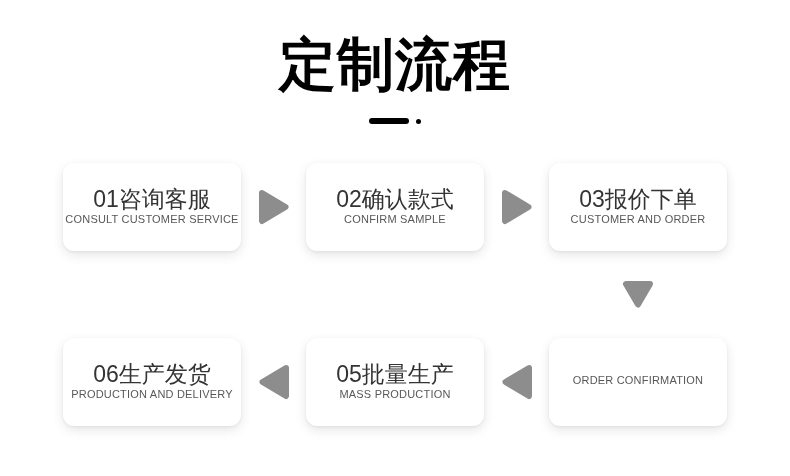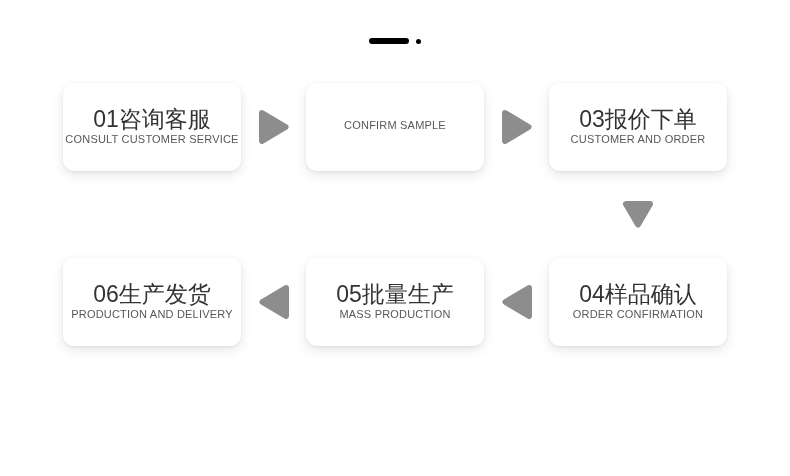--- a/index.html
+++ b/index.html
@@ -106,20 +106,21 @@
     justify-content: center;
   }
   .arrow svg { display: block; }
 </style>
 </head>
 <body>
 
 <div class="page">
 
   <header class="header">
+    <h1 class="title">定制流程</h1>
     <div class="divider">
       <span class="dash"></span>
       <span class="dot"></span>
     </div>
   </header>
 
   <div>
 
     <div class="row row-top">
       <div class="card">
@@ -127,20 +128,21 @@
         <div class="card-subtitle">CONSULT CUSTOMER SERVICE</div>
       </div>
 
       <span class="arrow">
         <svg width="34" height="40" viewBox="0 0 34 40" aria-hidden="true">
           <path d="M5 6 L28.5 20 L5 34 Z" fill="currentColor" stroke="currentColor" stroke-width="6" stroke-linejoin="round"></path>
         </svg>
       </span>
 
       <div class="card">
+        <div class="card-title">02确认款式</div>
         <div class="card-subtitle">CONFIRM SAMPLE</div>
       </div>
 
       <span class="arrow">
         <svg width="34" height="40" viewBox="0 0 34 40" aria-hidden="true">
           <path d="M5 6 L28.5 20 L5 34 Z" fill="currentColor" stroke="currentColor" stroke-width="6" stroke-linejoin="round"></path>
         </svg>
       </span>
 
       <div class="card">
@@ -174,19 +176,18 @@
         <div class="card-subtitle">MASS PRODUCTION</div>
       </div>
 
       <span class="arrow">
         <svg width="34" height="40" viewBox="0 0 34 40" aria-hidden="true">
           <path d="M29 6 L5.5 20 L29 34 Z" fill="currentColor" stroke="currentColor" stroke-width="6" stroke-linejoin="round"></path>
         </svg>
       </span>
 
       <div class="card">
-        <div class="card-title">04样品确认</div>
         <div class="card-subtitle">ORDER CONFIRMATION</div>
       </div>
     </div>
 
   </div>
 </div>
 
 </body></html>

